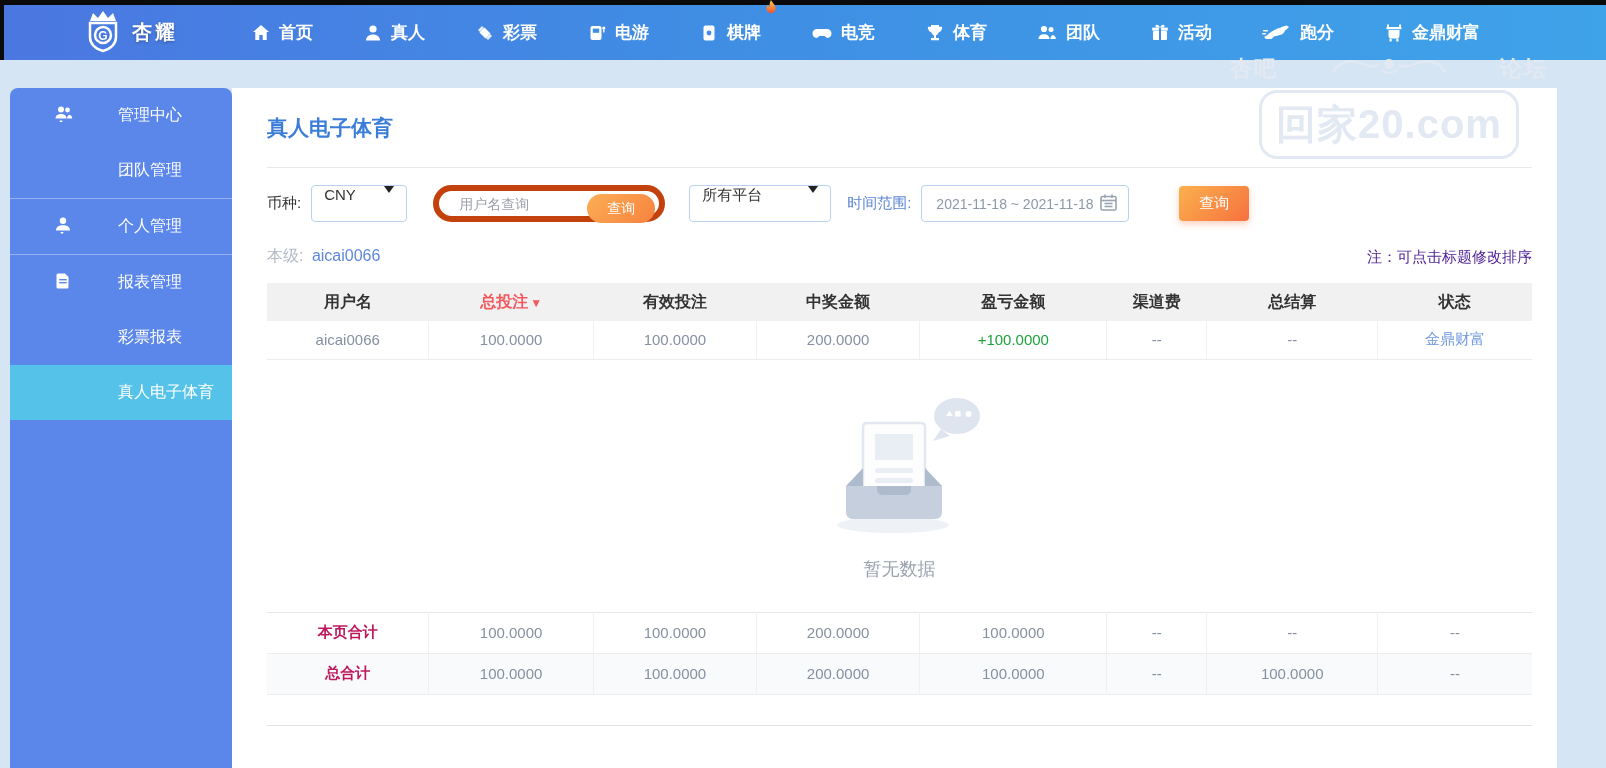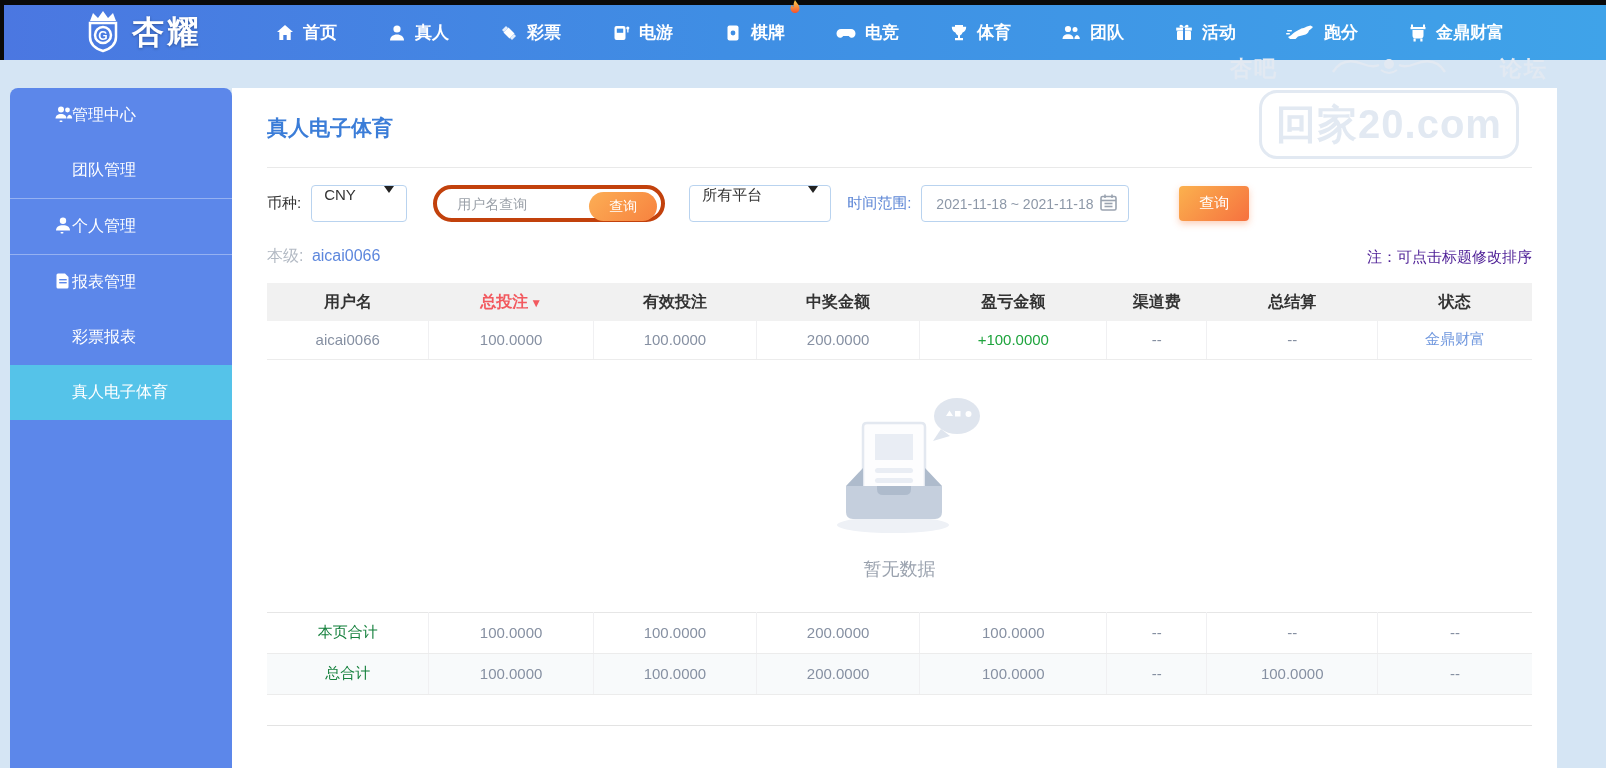--- a/index.html
+++ b/index.html
@@ -10,59 +10,59 @@
     font-family:"Liberation Sans","DejaVu Sans",sans-serif;
   }
   
   .topbar {
     position:absolute; top:0; left:0; right:0; height:60px;
     background:linear-gradient(90deg,#4b77e1 0%,#3f8ee4 45%,#3fa3e9 100%);
     border-top:5px solid #0a0a0a; border-left:4px solid #0a0a0a;
     display:flex; align-items:center; z-index:20;
   }
   .logo { display:flex; align-items:center; gap:8px; margin-left:78px; cursor:pointer; }
-  .logo-text { color:#fff; font-size:32px; font-weight:bold; letter-spacing:3px; text-shadow:0 1px 3px rgba(0,0,0,.3); }
+  .logo-text { color:#fff; font-size:20px; font-weight:bold; letter-spacing:3px; text-shadow:0 1px 3px rgba(0,0,0,.3); }
   .nav { display:flex; align-items:center; margin-left:48px; }
   .nav-item {
     display:flex; align-items:center; gap:8px; height:72px;
     padding:0 25px; color:#fff; font-size:17px; font-weight:bold;
     cursor:pointer; position:relative; white-space:nowrap;
   }
   .nav-item svg { display:block; }
   .badge-fire { position:absolute; top:3px; right:8px; }
   
   .wm { position:absolute; top:52px; right:52px; width:330px; z-index:50; text-align:center; pointer-events:none; }
   .wm-row1 { display:flex; align-items:center; justify-content:space-between; padding:0 6px;
              color:#e2e9f2; font-size:22px; font-weight:bold; letter-spacing:2px; }
   .wm-box { display:inline-block; margin-top:4px; border:3px solid #e2e9f2; border-radius:18px;
             padding:4px 14px; color:#e2e9f2; font-size:40px; font-weight:bold; letter-spacing:1px; }
   
   .sidebar { position:absolute; left:10px; top:88px; bottom:0; width:222px;
              background:#5c87ea; border-radius:8px 8px 0 0; z-index:10; }
   .side-item { position:relative; height:55px; display:flex; align-items:center;
-               padding-left:62px; color:#fff; font-size:16px; cursor:pointer; }
+               padding-left:108px; color:#fff; font-size:16px; cursor:pointer; }
   .side-item .sicon { position:absolute; left:44px; top:50%; transform:translateY(-50%); }
   .side-item.active { background:#55c3e9; }
   .side-sep { height:1px; background:rgba(255,255,255,.35); }
   
   .content { position:absolute; left:232px; top:88px; right:49px; bottom:0;
              background:#fff; padding:0 25px 0 35px; z-index:5; }
   .page-title { margin-top:26px; font-size:21px; font-weight:bold; color:#3b7dd8; }
   .title-hr { height:1px; background:#e9e9e9; margin-top:25px; }
   
   .filters { margin-top:17px; display:flex; align-items:center; font-size:15px; color:#333; }
   .flabel { margin-right:10px; }
   .flabel.blue { color:#5e87d6; }
   .selectbox { height:37px; border:1px solid #b9d3ef; border-radius:4px; background:#fff;
                display:flex; align-items:flex-start; justify-content:space-between;
                padding:0 12px; color:#333; cursor:pointer; }
   .sel-currency { width:96px; margin-right:26px; }
   .sel-platform { width:142px; margin-right:16px; }
   .caret { width:0; height:0; border-left:5px solid transparent; border-right:5px solid transparent; border-top:7px solid #222; }
-  .userbox { position:relative; width:232px; height:37px; border:4px solid #c2410c; border-radius:19px;
+  .userbox { position:relative; width:232px; height:37px; border:6px solid #c2410c; border-radius:19px;
              background:#fff; margin-right:24px; display:flex; align-items:center; }
   .userbox input { border:none; outline:none; background:transparent; margin-left:20px; width:130px;
                    font-size:14px; color:#333; font-family:inherit; }
   .userbox input::placeholder { color:#9aa0a8; }
   .pill-btn { position:absolute; right:4px; top:3px; height:29px; width:68px; border:none; border-radius:15px;
               background:linear-gradient(135deg,#fcae55,#f7823f); color:#fff; font-size:14px;
               cursor:pointer; font-family:inherit; }
   .datebox { width:208px; height:37px; border:1px solid #b9d3ef; border-radius:4px; background:#fff;
              display:flex; align-items:center; justify-content:space-between; padding:0 10px 0 14px;
              color:#8d98a8; font-size:14px; cursor:pointer; margin-right:50px; }
@@ -84,21 +84,21 @@
        border-bottom:1px solid #ececec; border-left:1px solid #f0f0f2; }
   td:first-child { border-left:none; }
   td.green { color:#1ea43d; }
   td.link-cell { color:#6f97de; cursor:pointer; }
   
   .empty { height:252px; display:flex; flex-direction:column; align-items:center; justify-content:center; }
   .empty-text { margin-top:14px; color:#9aa2ae; font-size:18px; }
   
   .tbl-totals { border-top:1px solid #e6e6e6; }
   .tbl-totals td { height:41px; }
-  .tbl-totals .label-cell { color:#15803d; font-weight:normal; font-size:15px; }
+  .tbl-totals .label-cell { color:#be185d; font-weight:bold; font-size:15px; }
   .tbl-totals tr.grand td { background:#f8fafb; }
   .bottom-line { height:1px; background:#e3e3e3; margin-top:30px; }
 </style>
 </head>
 <body>
 
 <div class="topbar">
   <div class="logo">
     <span>
       <svg width="42" height="44" viewBox="0 0 42 44" fill="none">

